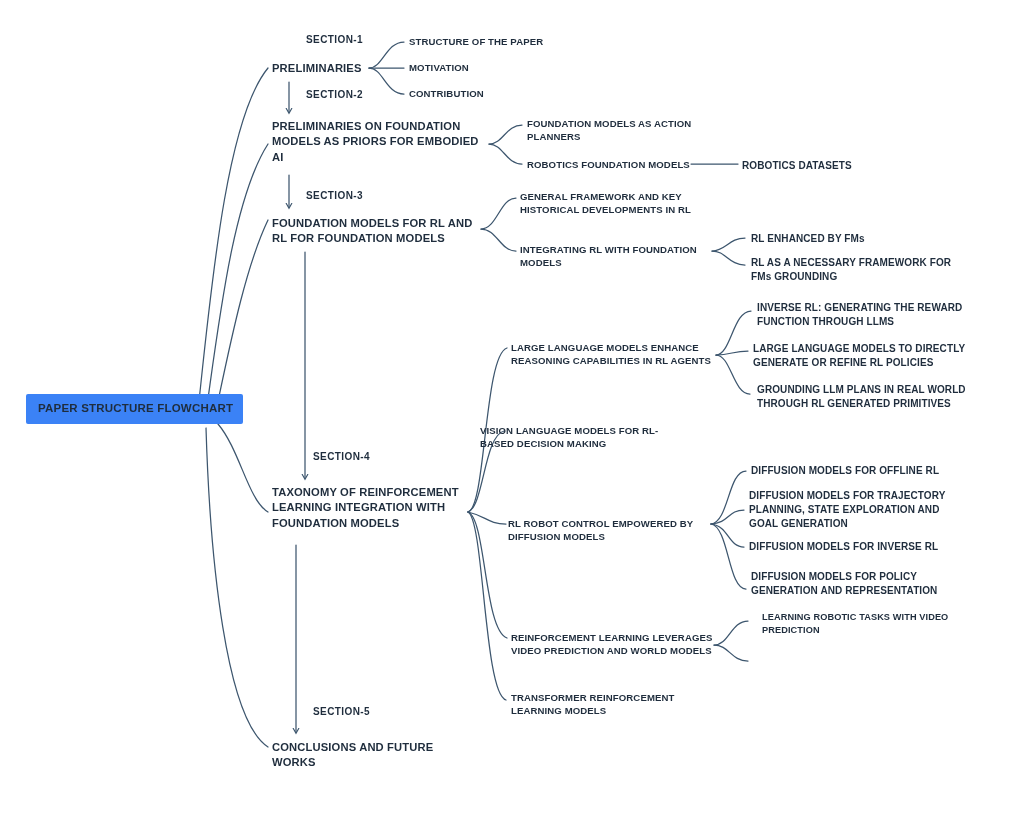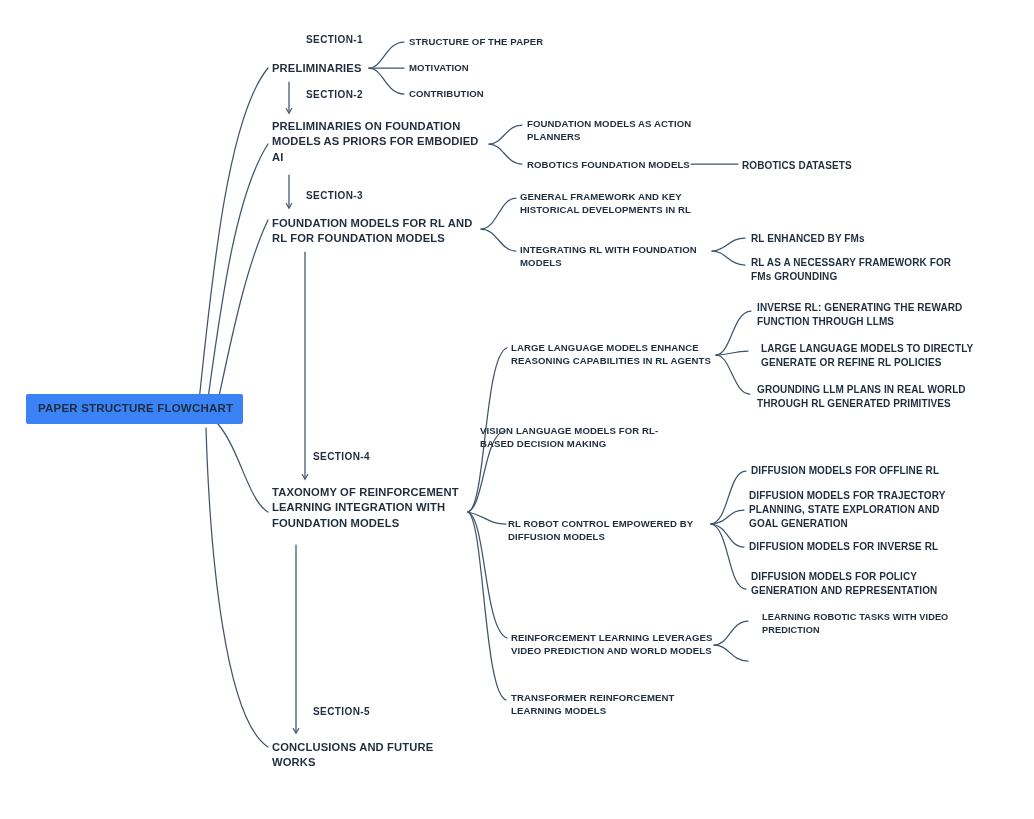--- a/index.html
+++ b/index.html
@@ -150,21 +150,21 @@
 FMs GROUNDING</div>
 
   <div class="node lvl1" style="left:272px; top:485px;">TAXONOMY OF REINFORCEMENT
 LEARNING INTEGRATION WITH
 FOUNDATION MODELS</div>
 
   <div class="node lvl2" style="left:511px; top:341px;">LARGE LANGUAGE MODELS ENHANCE
 REASONING CAPABILITIES IN RL AGENTS</div>
   <div class="node lvl3" style="left:757px; top:301px;">INVERSE RL: GENERATING THE REWARD
 FUNCTION THROUGH LLMS</div>
-  <div class="node lvl3" style="left:753px; top:342px;margin-left:8px;">LARGE LANGUAGE MODELS TO DIRECTLY
+  <div class="node lvl3" style="left:753px; top:342px;">LARGE LANGUAGE MODELS TO DIRECTLY
 GENERATE OR REFINE RL POLICIES</div>
   <div class="node lvl3" style="left:757px; top:383px;">GROUNDING LLM PLANS IN REAL WORLD
 THROUGH RL GENERATED PRIMITIVES</div>
 
   <div class="node lvl2" style="left:480px; top:424px;"> VISION LANGUAGE MODELS FOR RL-
 BASED DECISION MAKING</div>
 
   <div class="node lvl2" style="left:508px; top:517px;"> RL ROBOT CONTROL EMPOWERED BY
 DIFFUSION MODELS</div>
   <div class="node lvl3" style="left:751px; top:464px;">DIFFUSION MODELS FOR OFFLINE RL</div>

